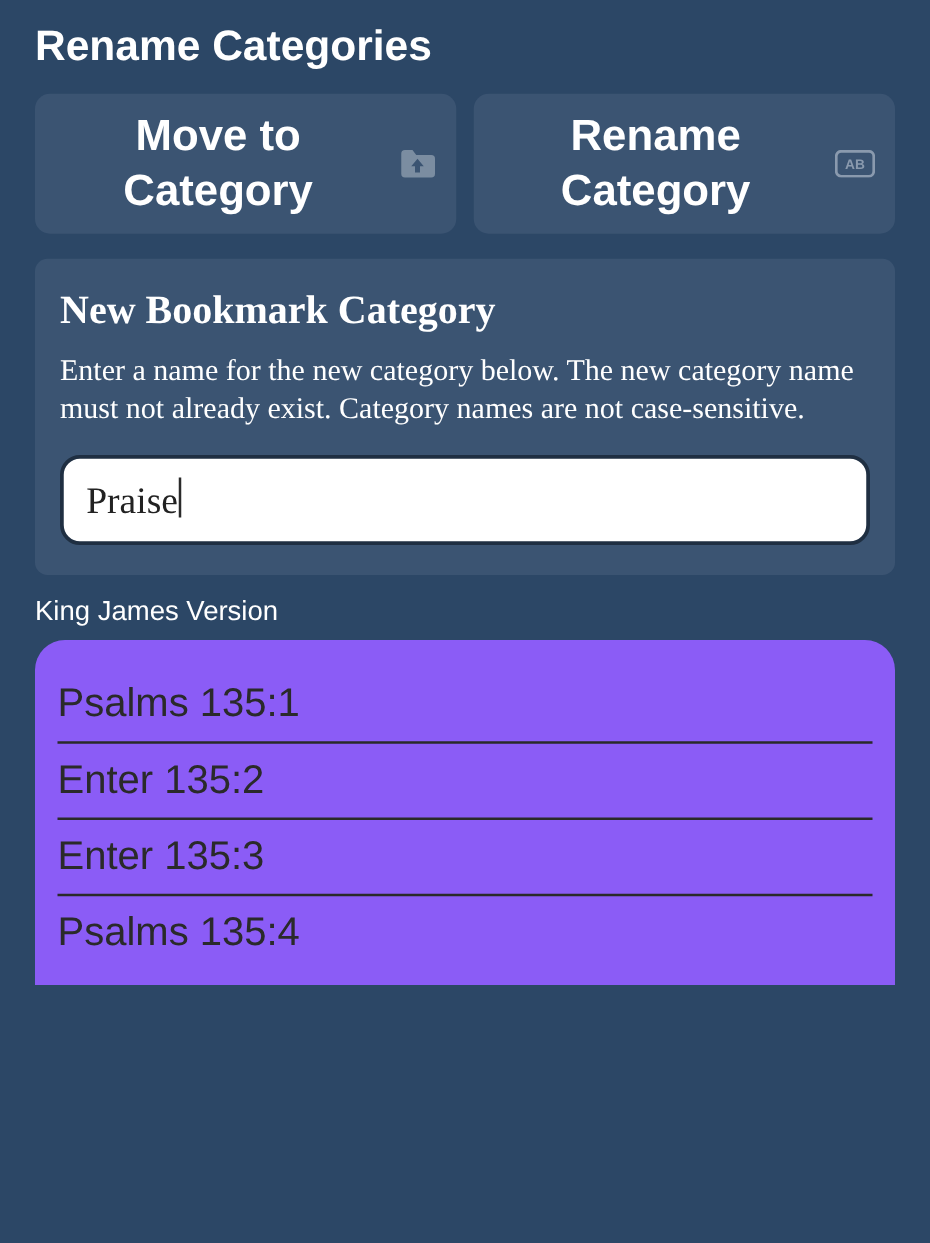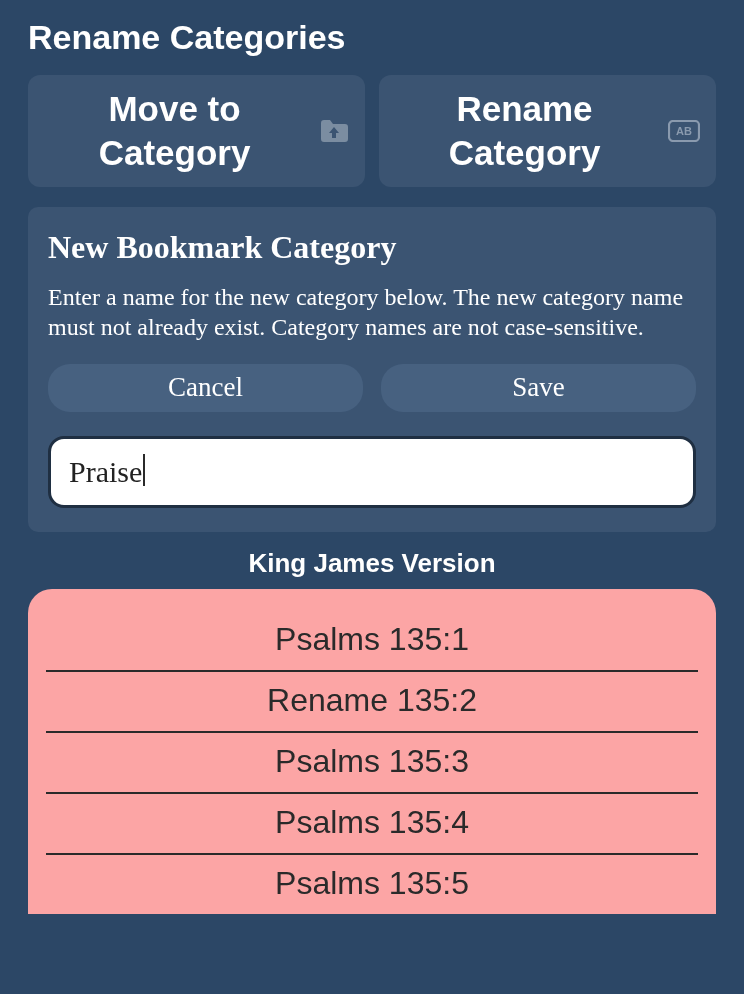--- a/index.html
+++ b/index.html
@@ -113,31 +113,29 @@
     outline: none;
     width: 100%;
     font-size: 30px;
     font-weight: 400;
     color: #222;
     background: transparent;
     font-family: inherit;
   }
   .version-label {
     color: #ffffff;
-    font-size: 26px;
-    font-weight: 700;
+    font-size: 22px;
+    font-weight: 400;
     margin-top: 16px;
     margin-bottom: 10px;
-    text-align: center;
   }
   .list-card {
-    background: #fca5a5;
+    background: #8b5cf6;
     border-radius: 24px 24px 0 0;
-    padding: 22px 18px 0 18px;
-    text-align: center;
+    padding: 22px 18px 12px 18px;
   }
   .list-item {
     color: #2a2a2a;
     font-size: 32px;
     font-weight: 500;
     padding: 10px 0 12px 0;
     border-bottom: 2px solid #2a2a2a;
     cursor: pointer;
   }
   .list-item:last-child {
@@ -179,36 +177,27 @@
           <rect x="1" y="1" width="30" height="20" rx="4" fill="none" stroke="#8a9aae" stroke-width="2.2"></rect>
           <text x="16" y="15" text-anchor="middle" font-size="11" font-weight="700" fill="#8a9aae" font-family="Arial">AB</text>
         </svg>
       </span>
     </div>
   </div>
 
   <div class="panel">
     <h2 class="panel-title">New Bookmark Category</h2>
     <p class="panel-desc">Enter a name for the new category below. The new category name must not already exist. Category names are not case-sensitive.</p>
-    <div class="panel-buttons">
-      <div class="pill-btn">
-        <span class="pill-label">Cancel</span>
-      </div>
-      <div class="pill-btn">
-        <span class="pill-label">Save</span>
-      </div>
-    </div>
     <div class="input-wrap">
       <span class="input-field"><span>Praise</span><span class="caret"></span></span>
     </div>
   </div>
 
   <div class="version-label">King James Version</div>
 
   <div class="list-card">
     <div class="list-item">Psalms 135:1</div>
-    <div class="list-item">Rename 135:2</div>
-    <div class="list-item">Psalms 135:3</div>
+    <div class="list-item">Enter 135:2</div>
+    <div class="list-item">Enter 135:3</div>
     <div class="list-item">Psalms 135:4</div>
-    <div class="list-item">Psalms 135:5</div>
   </div>
 
 </div>
 
 </body></html>

